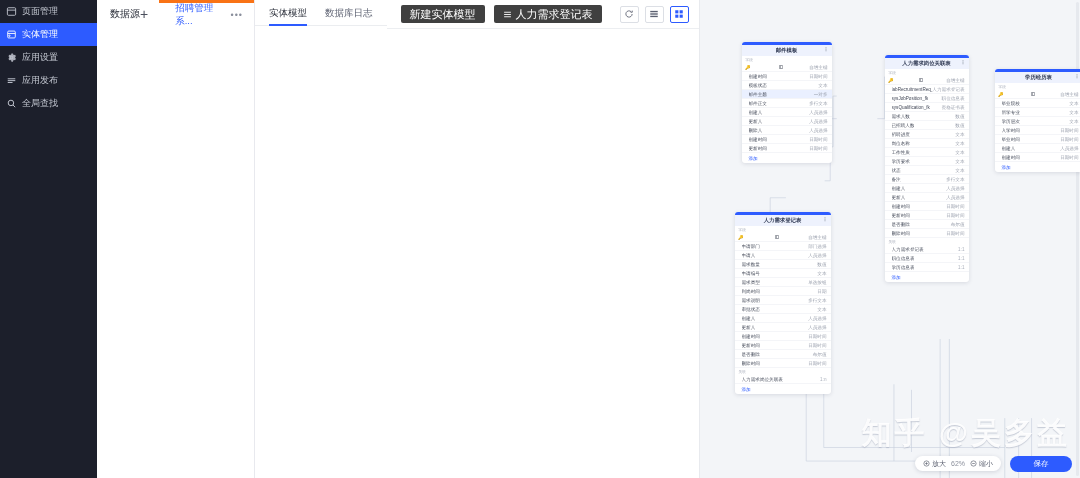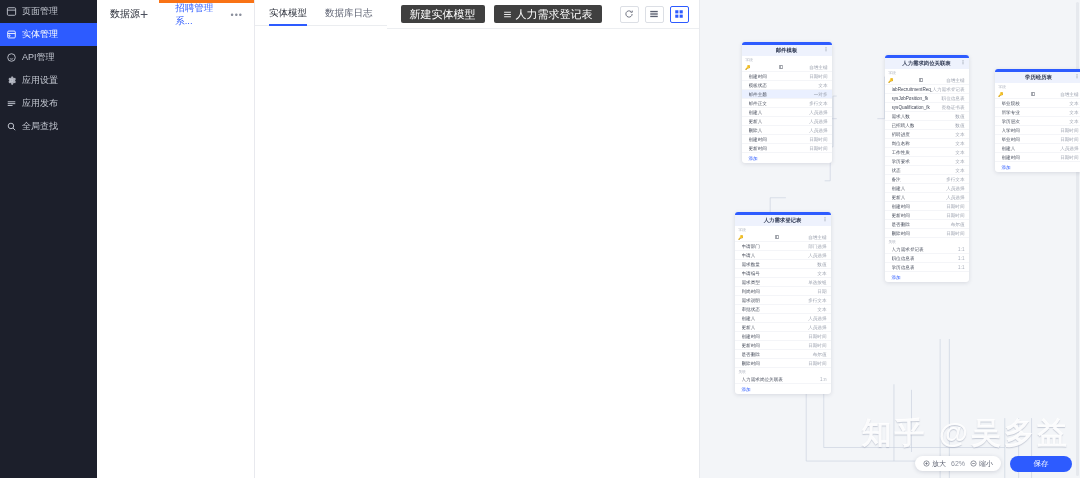--- a/index.html
+++ b/index.html
@@ -192,29 +192,20 @@
     </div>
     <div class="nav-item active">
       <span class="nav-ico">
         <svg viewBox="0 0 16 16" fill="none" stroke="currentColor" stroke-width="1.3">
           <rect x="2.5" y="3" width="11" height="10" rx="1.5"></rect>
             <path d="M2.5 6.5h11"></path>
             <circle cx="5" cy="9.8" r="1"></circle>
         </svg>
       </span>
       <span>实体管理</span>
-    </div>
-    <div class="nav-item">
-      <span class="nav-ico">
-        <svg viewBox="0 0 16 16" fill="none" stroke="currentColor" stroke-width="1.3">
-          <circle cx="8" cy="8" r="5.5"></circle>
-            <path d="M5.5 9.3s1 1 2.5 1 2.5-1 2.5-1"></path>
-        </svg>
-      </span>
-      <span>API管理</span>
     </div>
     <div class="nav-item">
       <span class="nav-ico">
         <svg viewBox="0 0 16 16" fill="currentColor">
           <path d="M8 5.4A2.6 2.6 0 1 0 8 10.6 2.6 2.6 0 0 0 8 5.4zm0 4a1.4 1.4 0 1 1 0-2.8 1.4 1.4 0 0 1 0 2.8z"></path>
           <path d="M13.4 8c0-.3 0-.6-.1-.9l1.2-.9-1.3-2.2-1.4.5c-.4-.3-.9-.6-1.4-.8L10.2 2H7.8l-.2 1.7c-.5.2-1 .5-1.4.8l-1.4-.5-1.3 2.2 1.2.9c0 .3-.1.6-.1.9s0 .6.1.9l-1.2.9 1.3 2.2 1.4-.5c.4.3.9.6 1.4.8l.2 1.7h2.4l.2-1.7c.5-.2 1-.5 1.4-.8l1.4.5 1.3-2.2-1.2-.9c.1-.3.1-.6.1-.9z" opacity=".85"></path>
         </svg>
       </span>
       <span>应用设置</span>
     </div>

